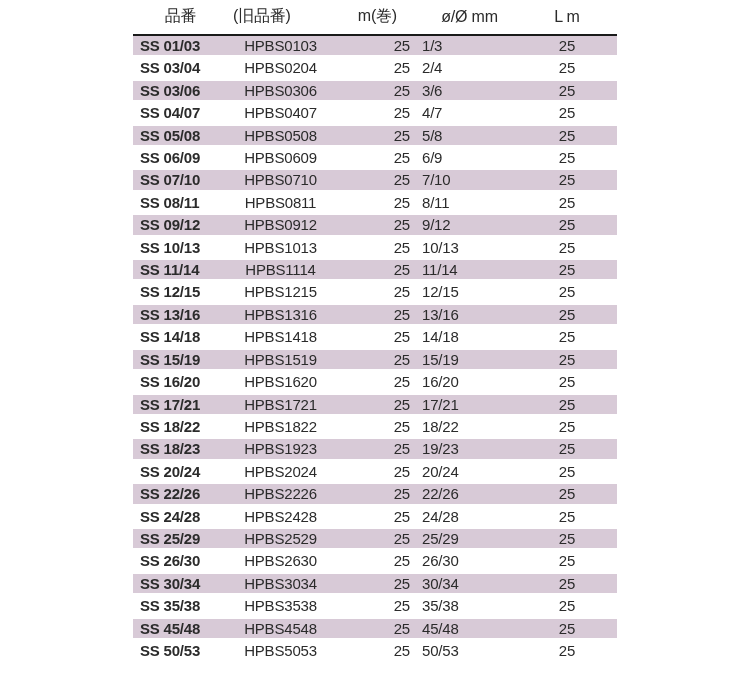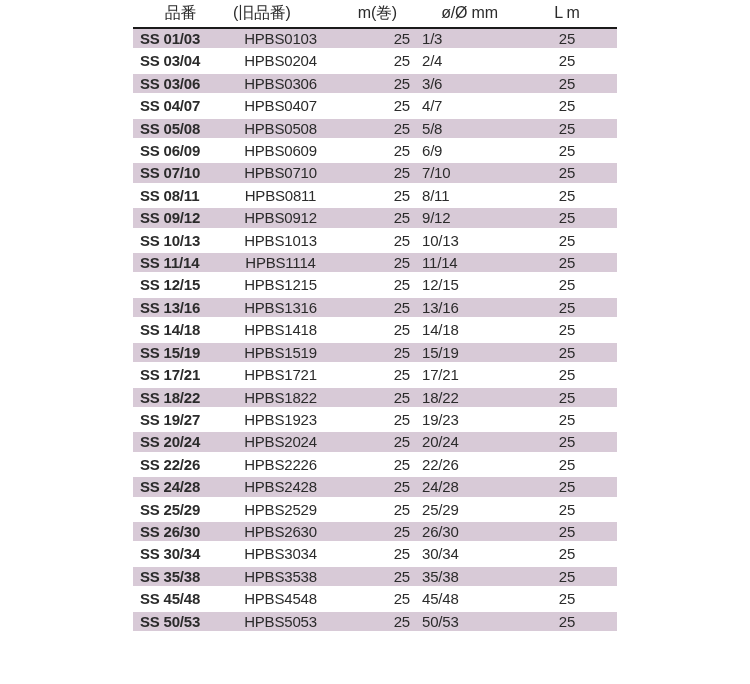--- a/index.html
+++ b/index.html
@@ -32,21 +32,21 @@
     table-layout: fixed;
     letter-spacing: -0.2px;
   }
   col.w0 { width: 95px; }
   col.w1 { width: 100px; }
   col.w2 { width: 94px; }
   col.w3 { width: 95px; }
   col.w4 { width: 100px; }
 
   thead th {
-    height: 29px;
+    height: 36px;
     border-bottom: 2px solid var(--rule);
     font-weight: normal;
     font-size: 16px;
     vertical-align: middle;
     padding: 2px 0 3px 0;
     white-space: nowrap;
   }
   thead th.c0 { text-align: center; }
   thead th.c1 { text-align: left; padding-left: 5px; }
   thead th.c2 { text-align: right; padding-right: 25px; }
@@ -191,35 +191,42 @@
           <td class="c4">25</td>
         </tr>
         <tr>
           <td class="c0">SS 15/19</td>
           <td class="c1">HPBS1519</td>
           <td class="c2">25</td>
           <td class="c3">15/19</td>
           <td class="c4">25</td>
         </tr>
         <tr>
+          <td class="c0">SS 16/20</td>
+          <td class="c1">HPBS1620</td>
+          <td class="c2">25</td>
+          <td class="c3">16/20</td>
+          <td class="c4">25</td>
+        </tr>
+        <tr>
           <td class="c0">SS 17/21</td>
           <td class="c1">HPBS1721</td>
           <td class="c2">25</td>
           <td class="c3">17/21</td>
           <td class="c4">25</td>
         </tr>
         <tr>
           <td class="c0">SS 18/22</td>
           <td class="c1">HPBS1822</td>
           <td class="c2">25</td>
           <td class="c3">18/22</td>
           <td class="c4">25</td>
         </tr>
         <tr>
-          <td class="c0">SS 19/27</td>
+          <td class="c0">SS 18/23</td>
           <td class="c1">HPBS1923</td>
           <td class="c2">25</td>
           <td class="c3">19/23</td>
           <td class="c4">25</td>
         </tr>
         <tr>
           <td class="c0">SS 20/24</td>
           <td class="c1">HPBS2024</td>
           <td class="c2">25</td>
           <td class="c3">20/24</td>

